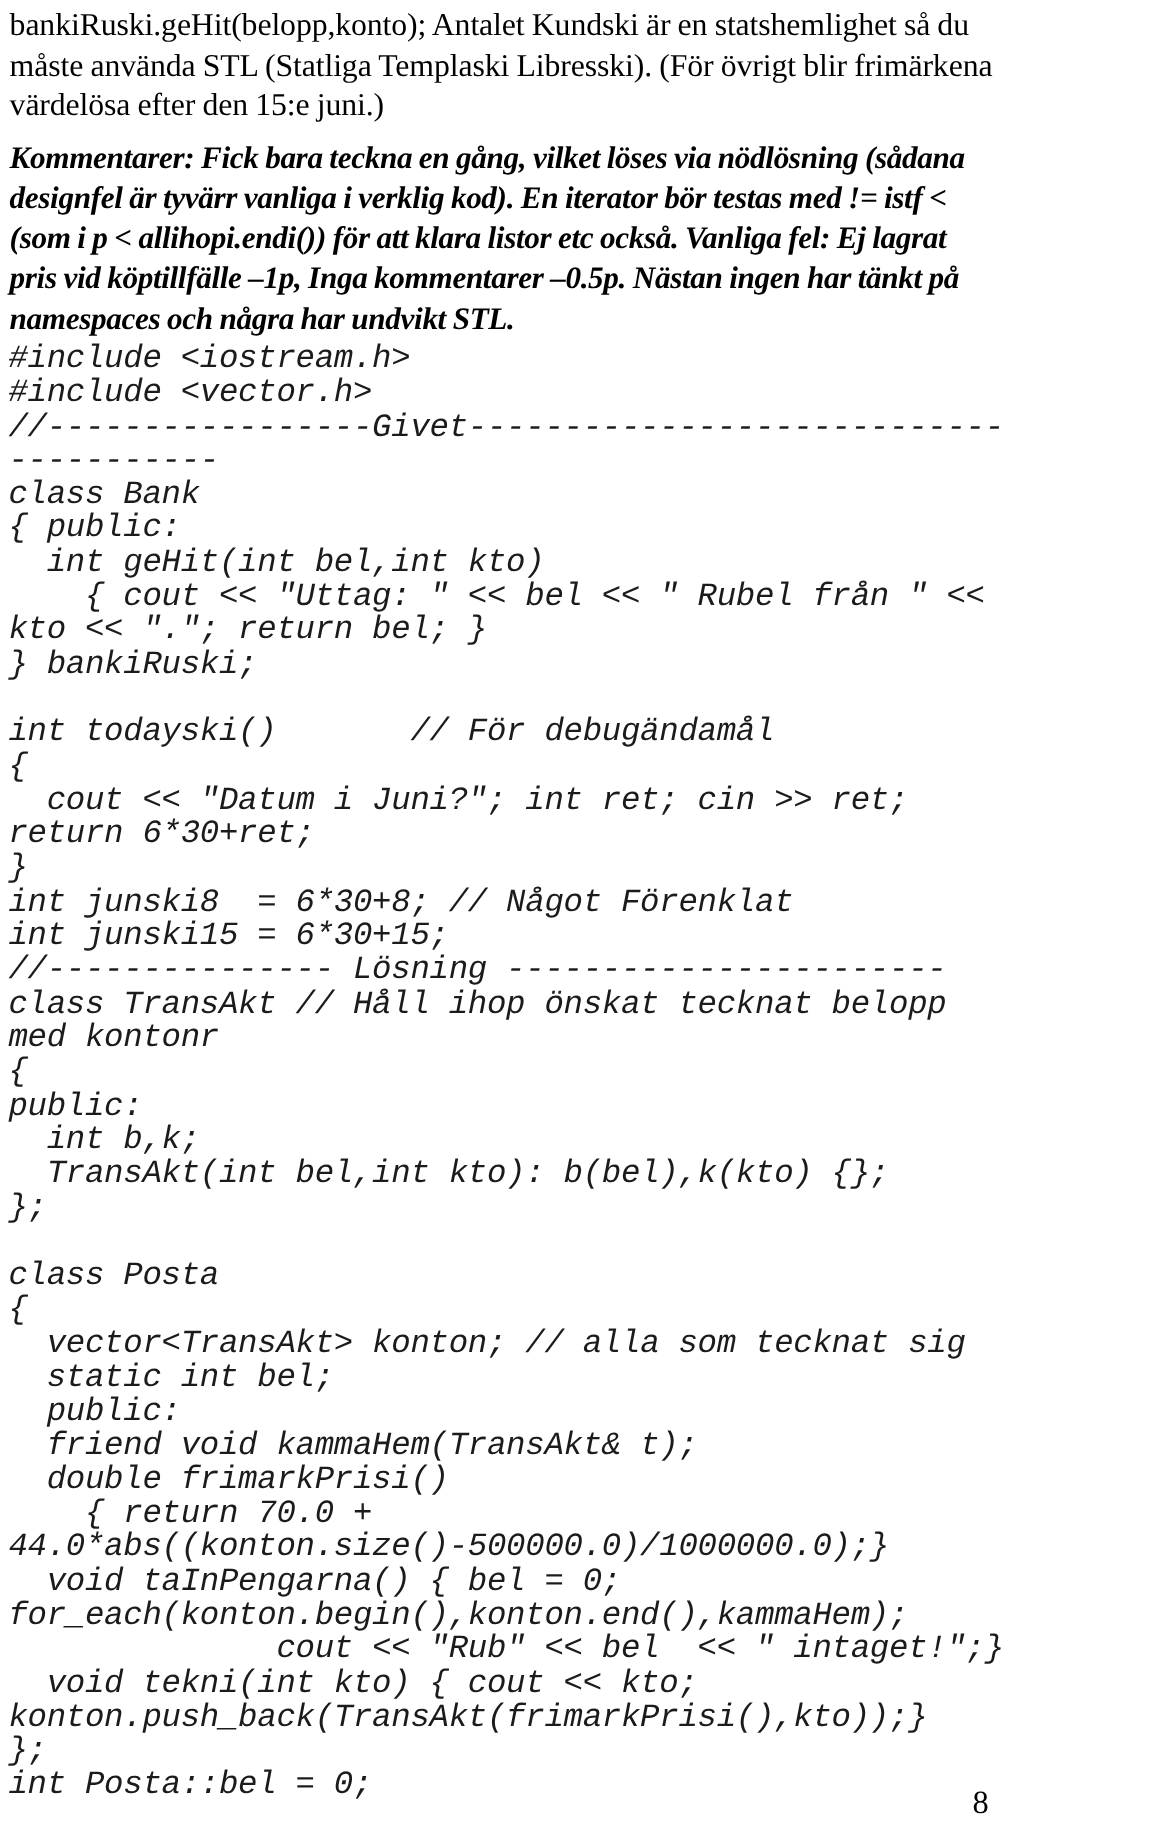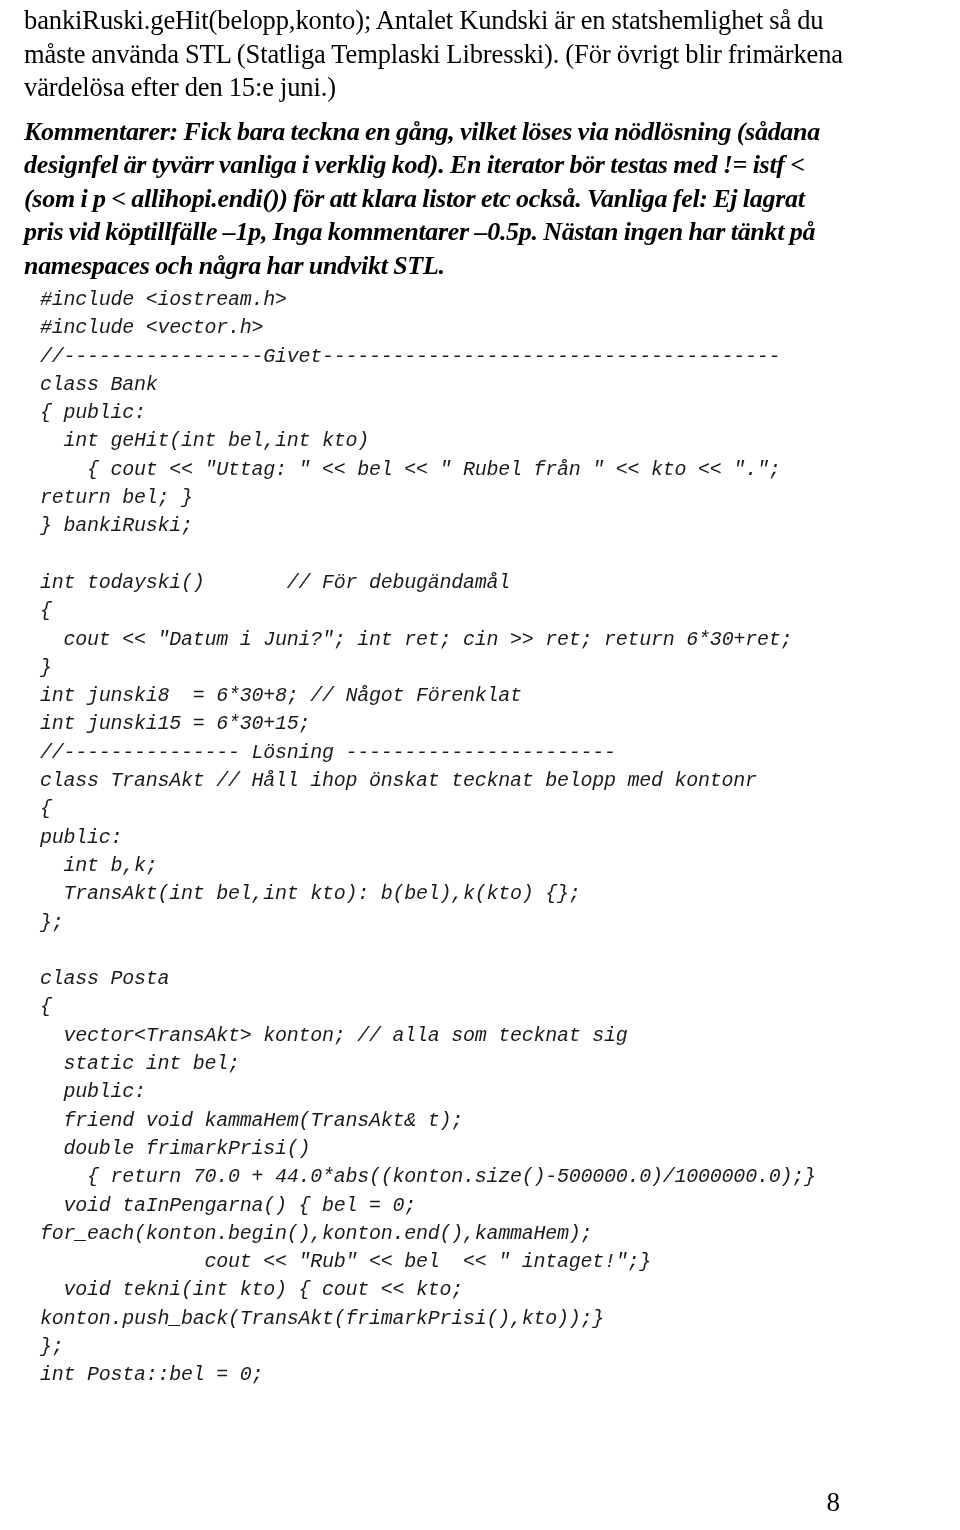--- a/index.html
+++ b/index.html
@@ -14,21 +14,20 @@
     overflow: hidden;
     font-family: "Liberation Serif", serif;
     color: #000000;
   }
   .page {
     position: relative;
     width: 842px;
     height: 1530px;
     box-sizing: border-box;
     padding: 0;
-    margin-left: 16px;
   }
   
   .intro-para {
     font-family: "Liberation Serif", "DejaVu Serif", serif;
     font-size: 26.5px;
     line-height: 33.5px;
     letter-spacing: -0.1px;
     margin: 0;
     padding: 4px 8px 0 8px;
     text-align: left;
@@ -43,27 +42,27 @@
     line-height: 33.5px;
     margin: 0;
     padding: 10px 24px 0 8px;
     letter-spacing: -0.3px;
     word-spacing: -0.6px;
   }
   
   .code-block {
     font-family: "Liberation Mono", "DejaVu Sans Mono", monospace;
     font-style: italic;
-    font-size: 20px;
+    font-size: 27px;
     line-height: 28.3px;
     white-space: pre-wrap;
     word-break: break-word;
     overflow-wrap: anywhere;
     margin: 0;
-    padding: 4px 2px 0 24px;
+    padding: 4px 2px 0 7px;
     color: #1b1b1b;
     letter-spacing: -0.25px;
     tab-size: 4;
   }
   
   .page-number {
     position: absolute;
     right: 18px;
     bottom: 14px;
     font-family: "Liberation Serif", "DejaVu Serif", serif;

